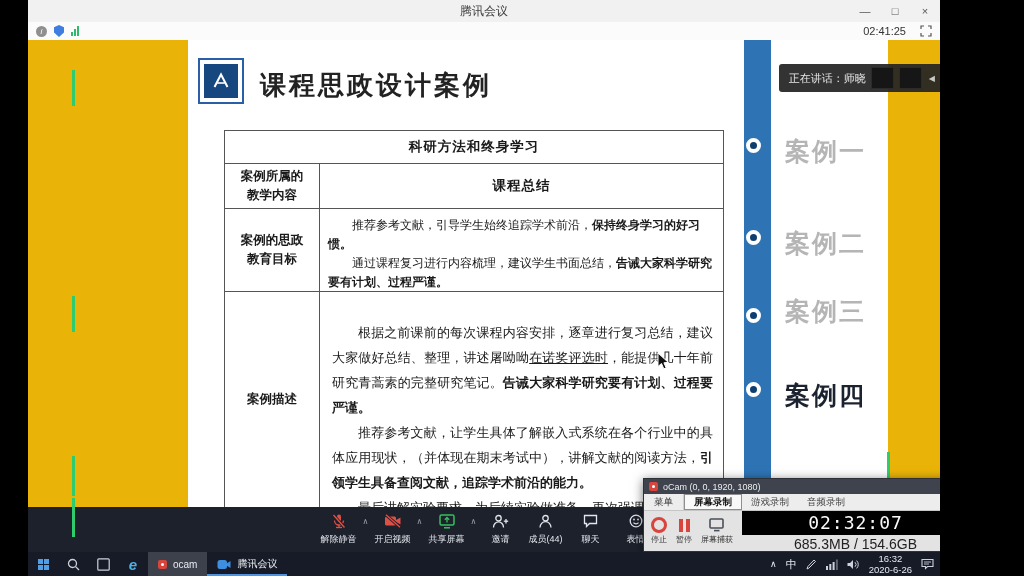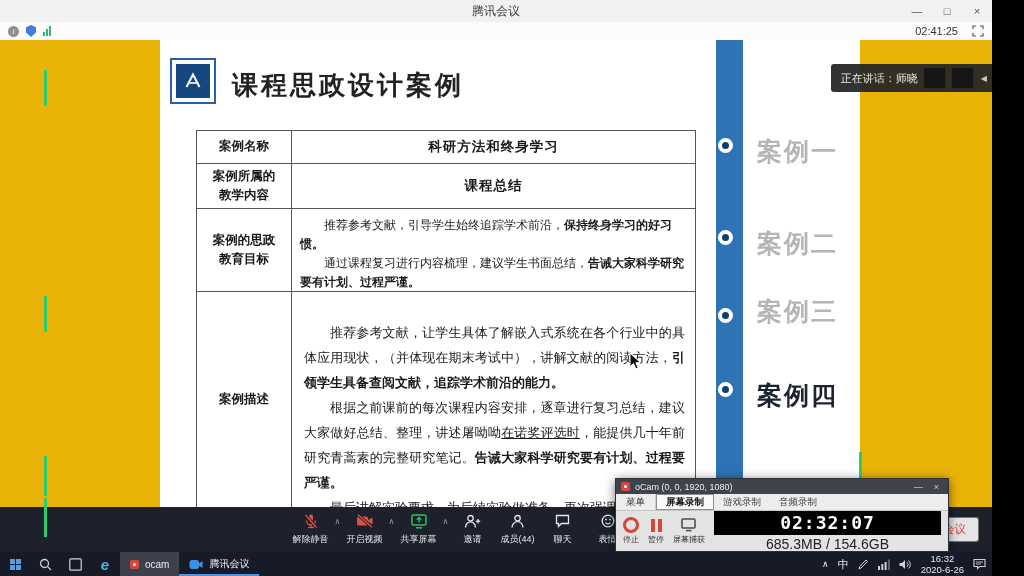--- a/index.html
+++ b/index.html
@@ -1,18 +1,18 @@
 <!DOCTYPE html>
 <html><head>
 <meta charset="utf-8">
 <style>
   * { margin:0; padding:0; box-sizing:border-box; }
   html,body { width:1024px; height:576px; }
   body { font-family:"Liberation Sans",sans-serif; background:#000; overflow:hidden; }
-  .screen { position:relative; width:992px; height:576px; overflow:hidden; background:#0b0b0b; }
+  .screen { position:relative; width:912px; height:576px; overflow:hidden; background:#0b0b0b;margin-left:28px; }
 
   
   .titlebar { position:absolute; top:0; left:0; width:100%; height:22px; background:#f1f1f1; z-index:70; }
   .titlebar .title { position:absolute; left:0; right:0; top:0; height:22px; line-height:22px; text-align:center; font-size:12px; color:#3d3d3d; }
   .win-controls { position:absolute; right:0; top:0; height:22px; display:flex; }
   .win-btn { width:30px; height:22px; display:flex; align-items:center; justify-content:center; font-size:11px; color:#555; cursor:pointer; }
 
   
   .meetbar { position:absolute; top:22px; left:0; width:100%; height:18px; background:#fbfbfb; display:flex; align-items:center; padding:0 8px; z-index:70; }
   .status-icons { display:flex; align-items:center; gap:7px; }
@@ -74,21 +74,21 @@
   .ocam-tabs { height:17px; background:#ededed; border-bottom:1px solid #c6c6c6; display:flex; align-items:stretch; }
   .ocam-menu { font-size:9.5px; color:#333; padding:0 10px; display:flex; align-items:center; border-right:1px solid #cfcfcf; cursor:pointer; }
   .ocam-tab { font-size:9.5px; color:#444; padding:4px 9px; display:flex; align-items:center; cursor:pointer; }
   .ocam-tab.active { background:#f9f9f9; border:1px solid #8f8f8f; color:#111; font-weight:bold; }
   .ocam-body { height:40px; display:flex; align-items:center; padding:0 7px; gap:9px; }
   .ocam-btn { display:flex; flex-direction:column; align-items:center; gap:1px; font-size:8px; color:#333; cursor:pointer; white-space:nowrap; }
   .stop-ic { width:16px; height:16px; border-radius:50%; border:3px solid #d8453c; }
   .pause-ic { display:flex; gap:3px; height:15px; align-items:center; }
   .pause-ic i { width:4px; height:13px; background:#d8453c; display:block; }
   .ocam-right { display:flex; flex-direction:column; align-items:center; flex:1; gap:1px; }
-  .ocam-timer { width:100%; height:24px; background:#000; color:#fafafa; display:flex; align-items:center; justify-content:center; font-family:"DejaVu Sans Mono",monospace; font-weight:bold; font-size:18px; letter-spacing:1px; }
+  .ocam-timer { width:100%; height:24px; background:#000; color:#fafafa; display:flex; align-items:center; justify-content:center; font-family:"DejaVu Sans Mono",monospace; font-weight:normal; font-size:18px; letter-spacing:1px; }
   .ocam-storage { font-size:14px; color:#222; }
 
   
   .taskbar { position:absolute; top:552px; left:0; width:100%; height:24px; background:#171b28; display:flex; align-items:stretch; z-index:60; }
   .tb-btn { width:30px; display:flex; align-items:center; justify-content:center; cursor:pointer; }
   .win-logo { display:grid; grid-template-columns:5px 5px; grid-template-rows:5px 5px; gap:1px; }
   .win-logo i { background:#4f9ee8; display:block; }
   .edge-glyph { font-size:15px; font-weight:bold; font-style:italic; color:#4cb3e8; }
   .tb-app { display:flex; align-items:center; gap:6px; padding:0 10px; color:#e8eaf0; font-size:10px; cursor:pointer; white-space:nowrap; }
   .tb-app.ocam-app { background:#3c414c; }
@@ -145,39 +145,38 @@
           <svg width="20" height="20" viewBox="0 0 20 20">
               <path d="M3.5 16 L10 3.5 L16.5 16" fill="none" stroke="#fff" stroke-width="2"></path>
               <line x1="6.2" y1="12" x2="13.8" y2="12" stroke="#fff" stroke-width="1.6"></line>
             </svg>
         </div>
       </div>
       <div class="slide-title">课程思政设计案例</div>
 
       <div class="case-table">
         <div class="trow r1">
-          <div class="tlabel">案例名称</div>
           <div class="tcontent center-content">科研方法和终身学习</div>
         </div>
         <div class="trow r2">
           <div class="tlabel">案例所属的教学内容</div>
           <div class="tcontent center-content">课程总结</div>
         </div>
         <div class="trow r3">
           <div class="tlabel">案例的思政教育目标</div>
           <div class="tcontent rich">
               <p><span>推荐参考文献，引导学生始终追踪学术前沿，</span><span class="b">保持终身学习的好习惯。</span></p>
               <p><span>通过课程复习进行内容梳理，建议学生书面总结，</span><span class="b">告诫大家科学研究要有计划、过程严谨。</span></p>
             </div>
         </div>
         <div class="trow r4">
           <div class="tlabel">案例描述</div>
           <div class="tcontent rich rich4">
+              <p><span>根据之前课前的每次课程内容安排，逐章进行复习总结，建议大家做好总结、整理，讲述屠呦呦</span><span class="u">在诺奖评选时</span><span>，能提供几十年前研究青蒿素的完整研究笔记。</span><span class="b">告诫大家科学研究要有计划、过程要严谨。</span></p>
               <p><span>推荐参考文献，让学生具体了解嵌入式系统在各个行业中的具体应用现状，（并体现在期末考试中），讲解文献的阅读方法，</span><span class="b">引领学生具备查阅文献，追踪学术前沿的能力。</span></p>
-              <p><span>根据之前课前的每次课程内容安排，逐章进行复习总结，建议大家做好总结、整理，讲述屠呦呦</span><span class="u">在诺奖评选时</span><span>，能提供几十年前研究青蒿素的完整研究笔记。</span><span class="b">告诫大家科学研究要有计划、过程要严谨。</span></p>
               <p><span>最后讲解实验要求，为后续实验做准备，再次强调诚信问题。</span></p>
             </div>
         </div>
       </div>
 
       <div class="bluebar"></div>
       <span class="nav-dot" style="top:98px;"></span>
       <span class="nav-dot" style="top:190px;"></span>
       <span class="nav-dot" style="top:268px;"></span>
       <span class="nav-dot" style="top:342px;"></span>

